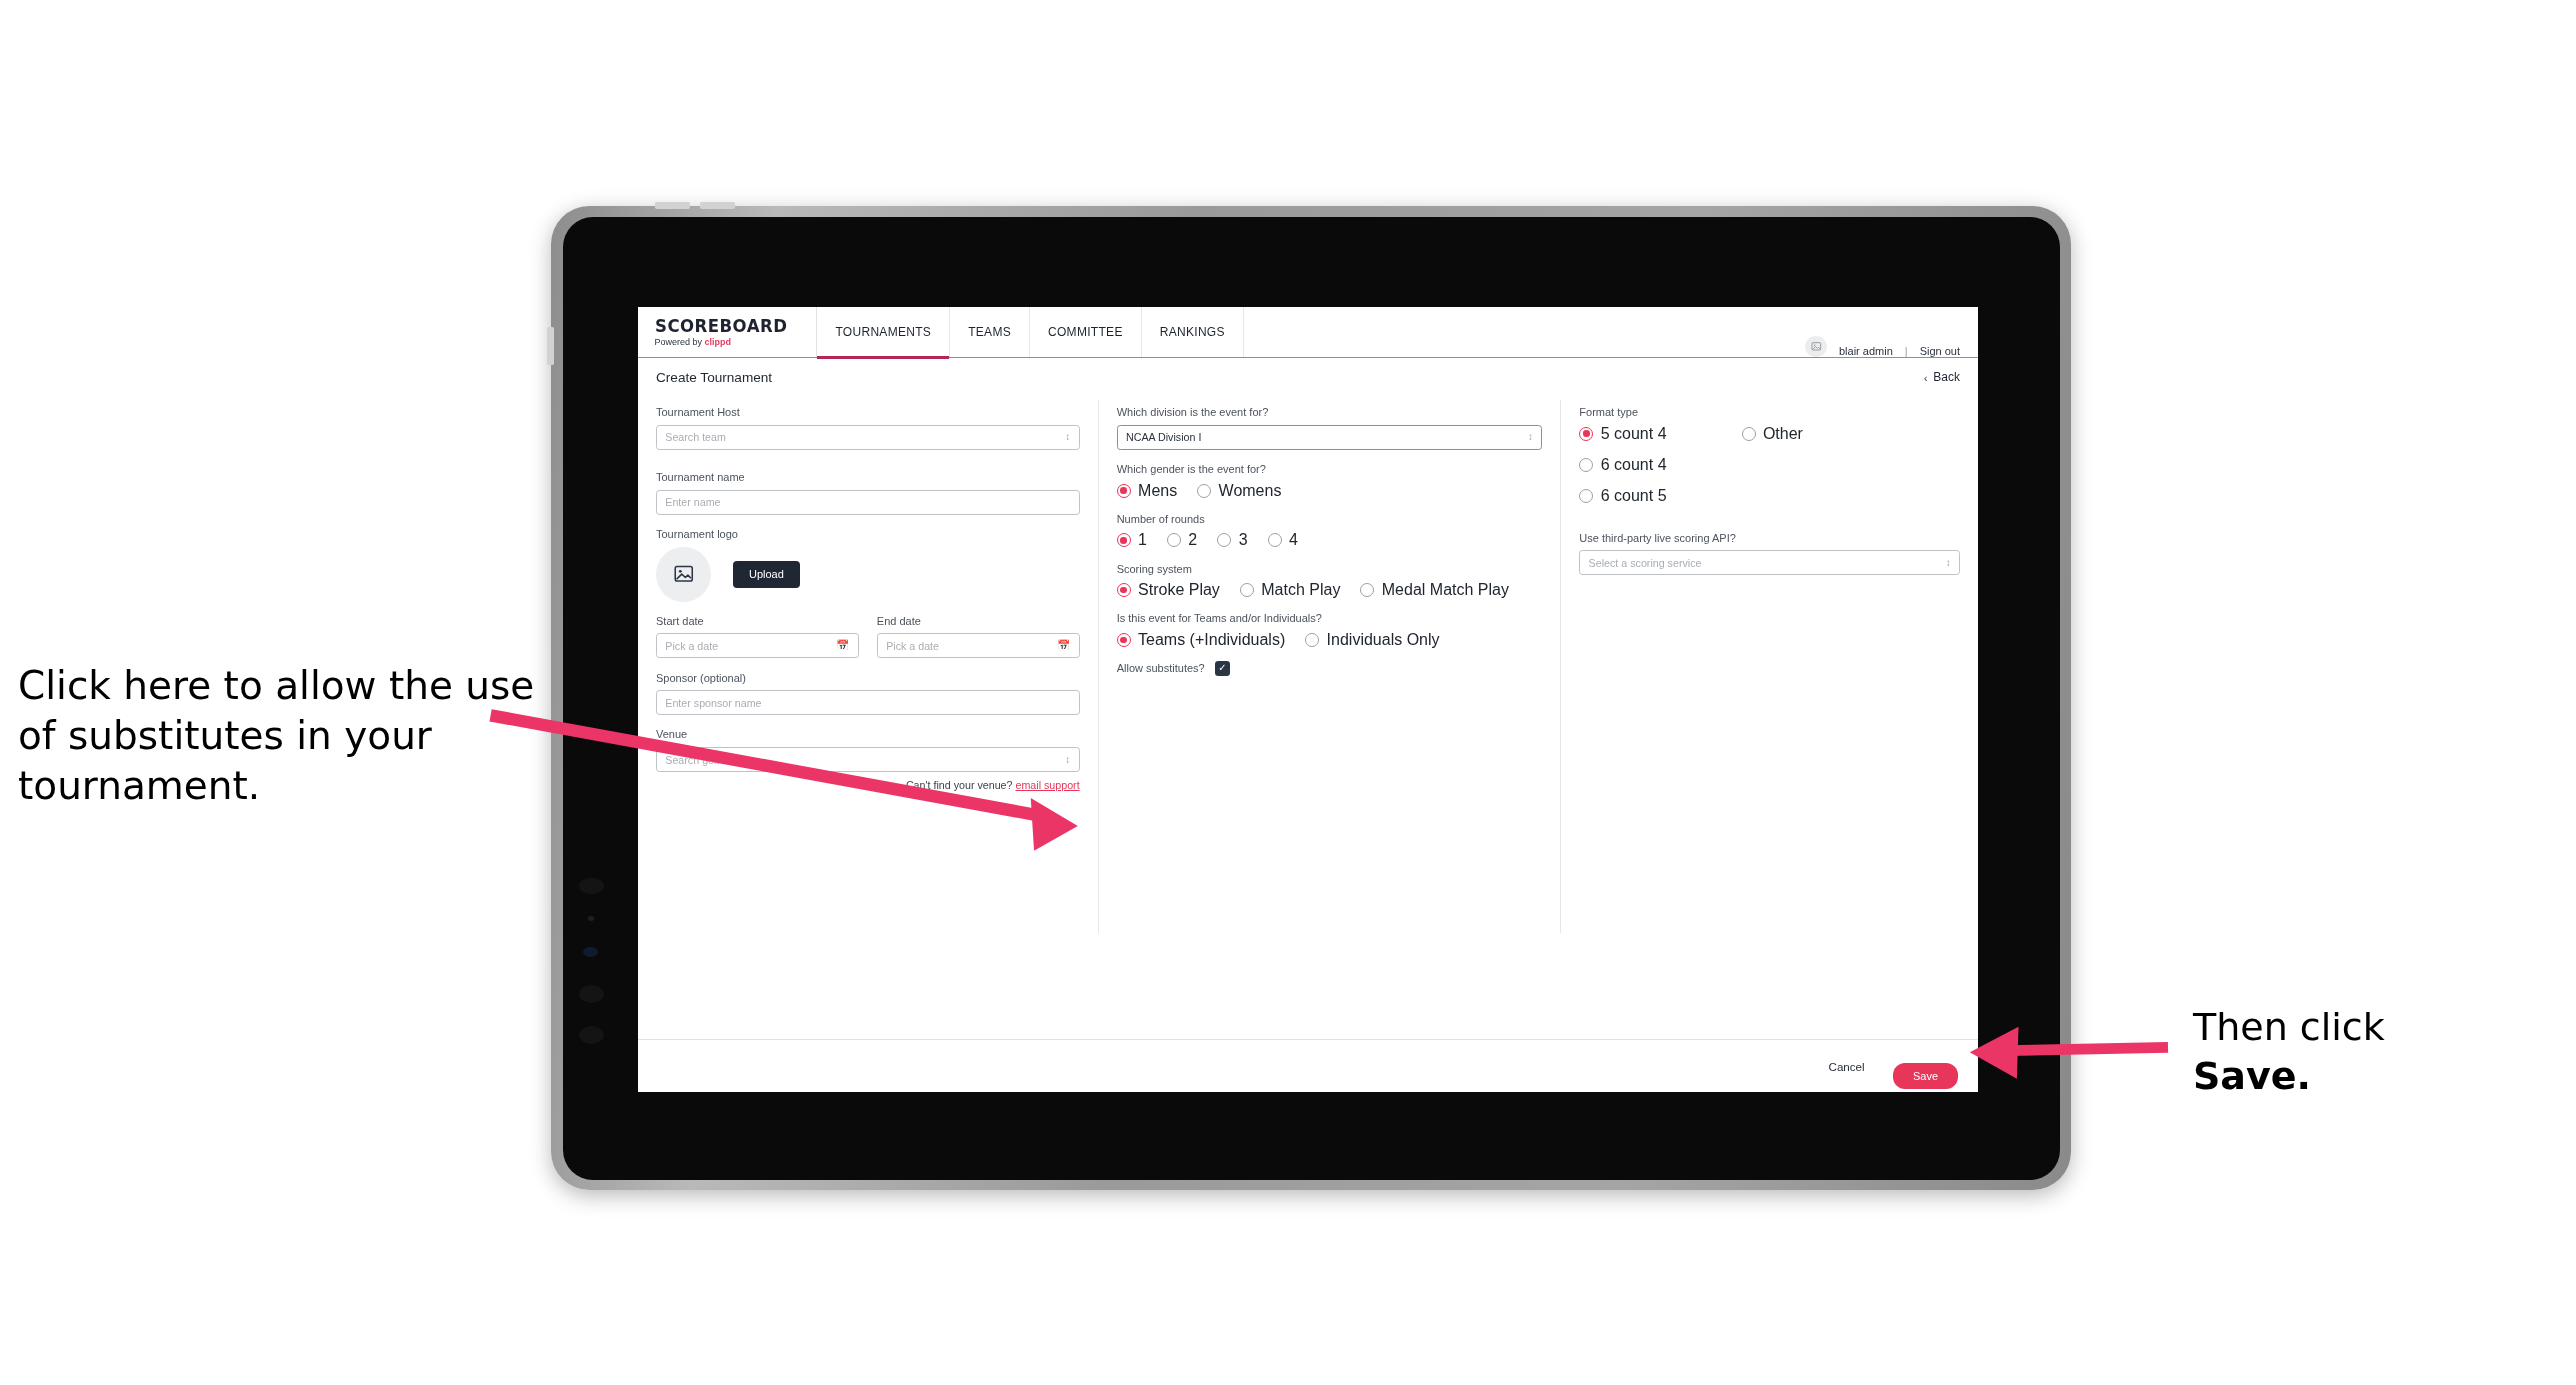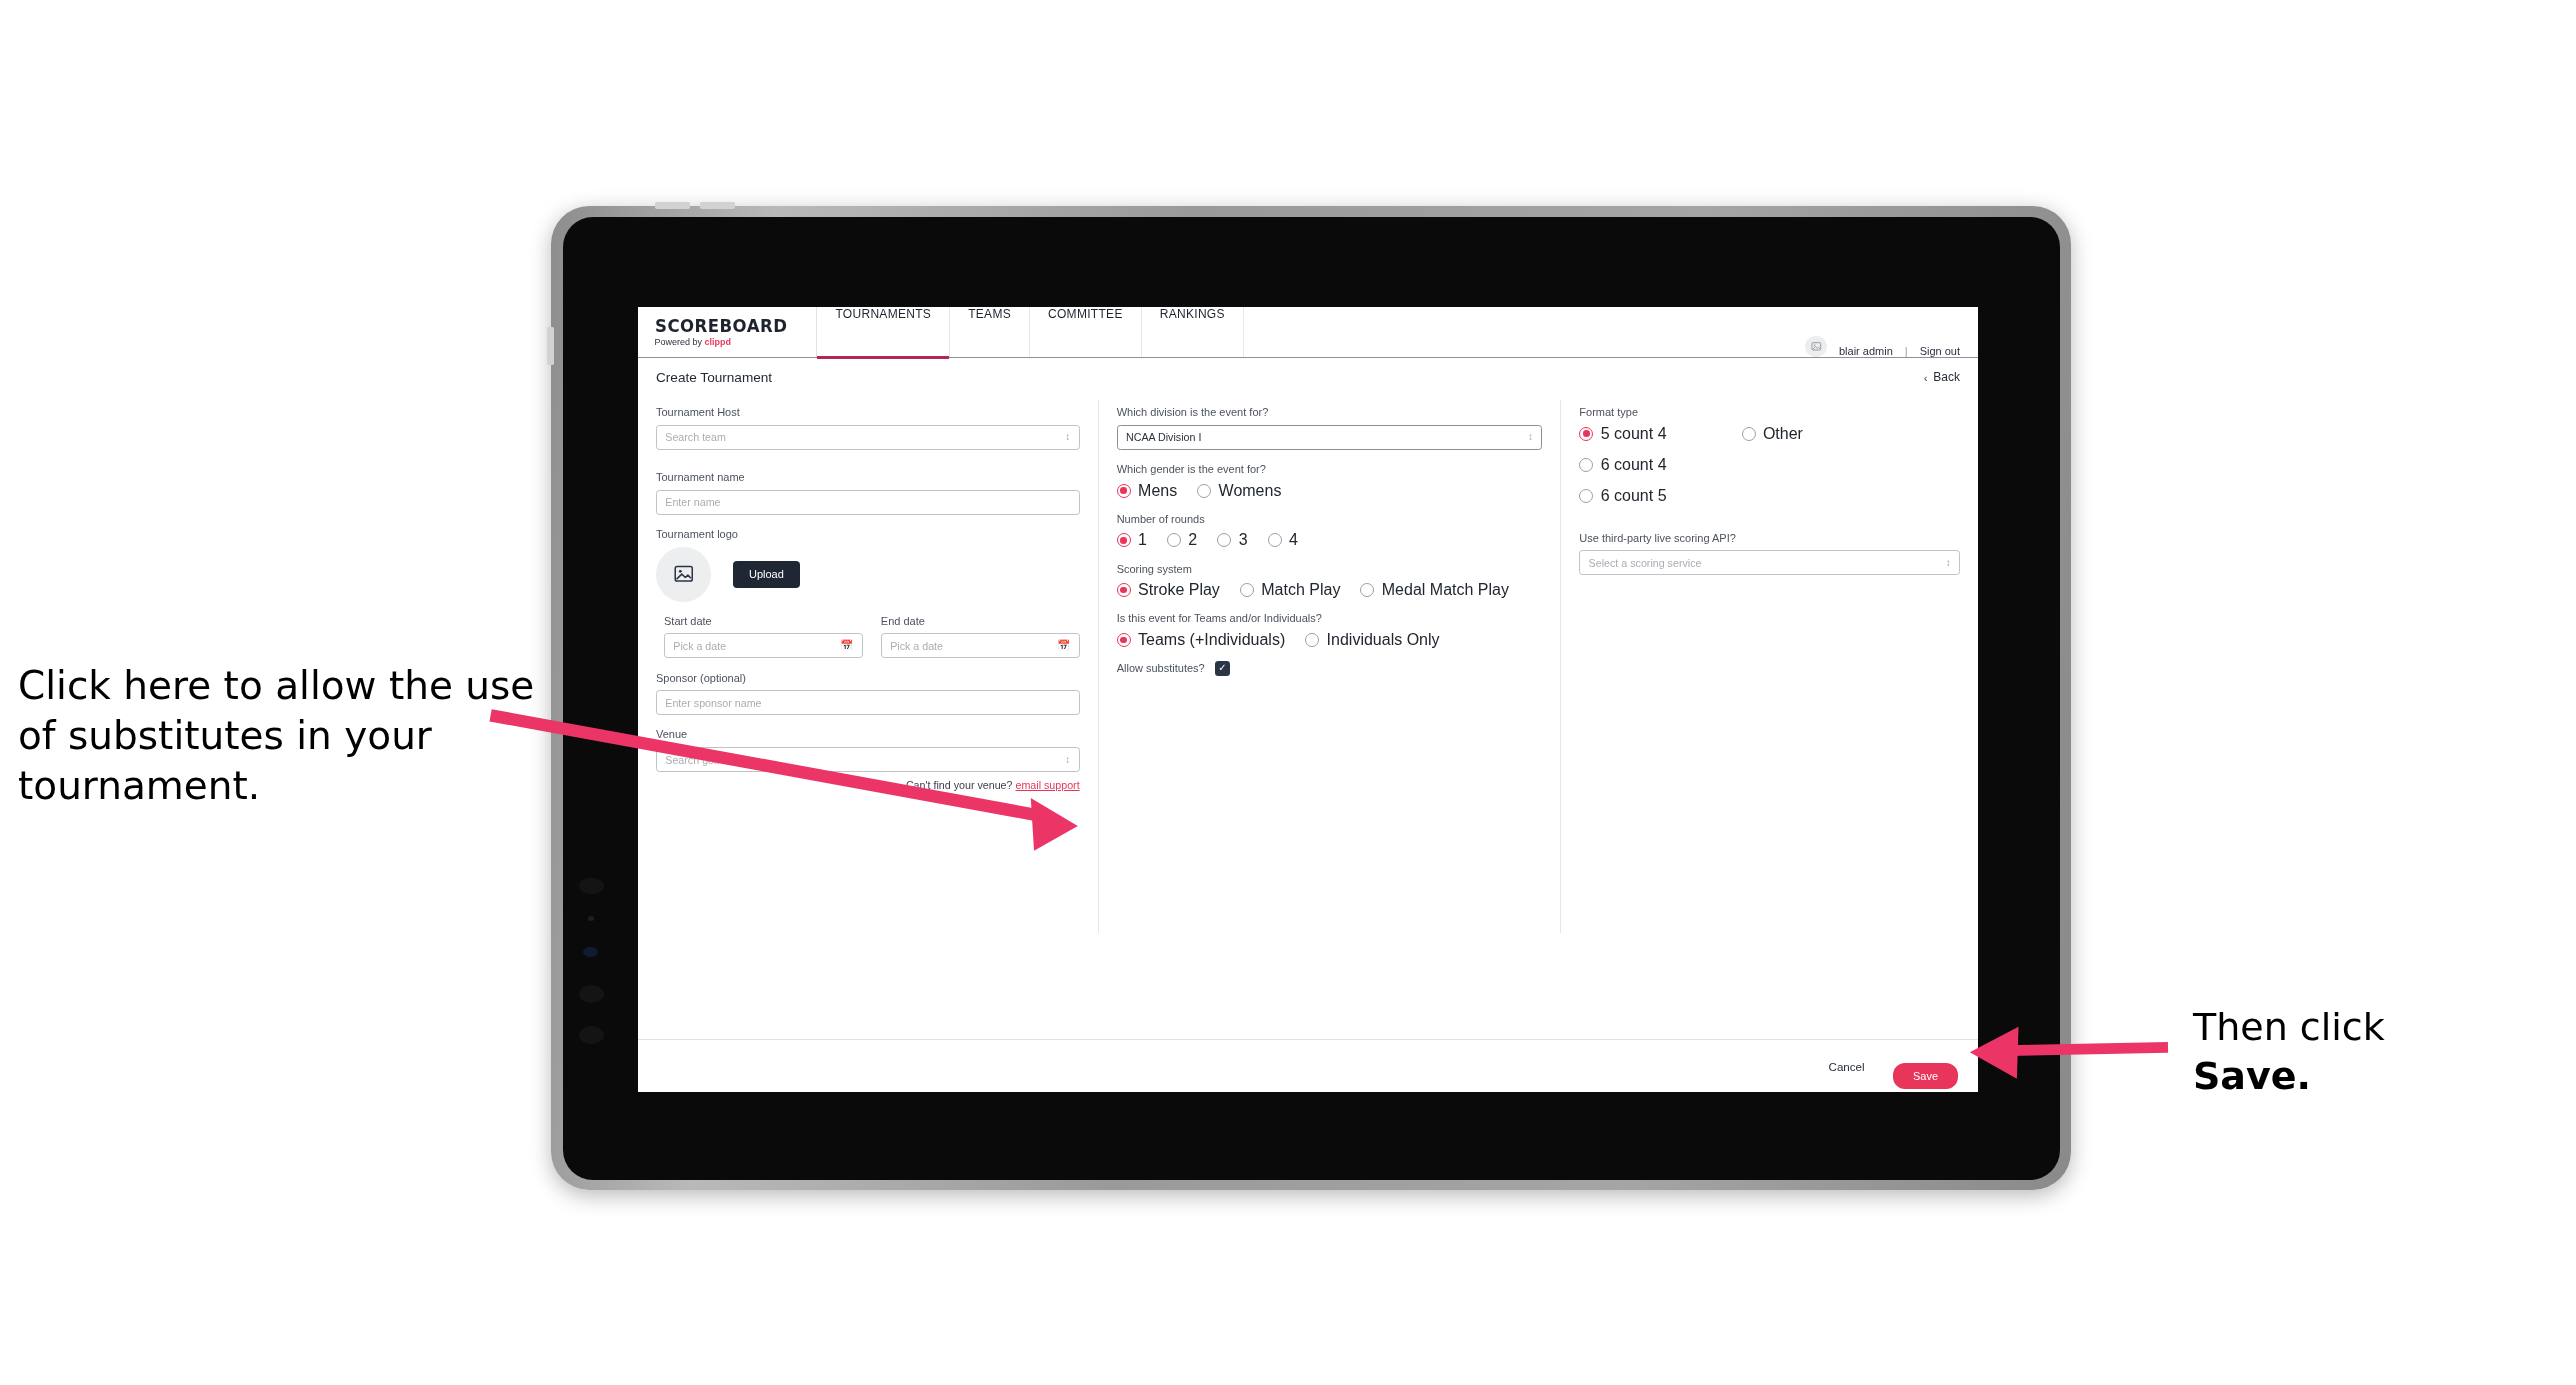--- a/index.html
+++ b/index.html
@@ -67,21 +67,21 @@
     font-weight: 700; font-size: 18px; letter-spacing: 0.5px;
     color: #1d2430; line-height: 1;
     transform: scaleX(.92); transform-origin: left center;
   }
   .brand-sub {
     font-size: 9px; color: #2b3240; margin-top: 3.3px; line-height: 1;
   }
   .brand-sub b { color: #ea3a5f; font-weight: 700; }
   .navtabs { display: flex; align-items: stretch; }
   .navtab {
-    display: flex; align-items: flex-start; padding: 0 18px;
+    display: flex; align-items: center; padding: 0 18px;
     font-size: 12px; letter-spacing: 0.3px; color: #1d2430;
     border-right: 0.8px solid #e7e7eb; cursor: pointer; position: relative;
     background: #fff;
   }
   .navtab.active::after {
     content: ""; position: absolute; left: 0; right: 0; bottom: -1.7px;
     height: 2.5px; background: #b2265a;
   }
   .topnav-right {
     margin-left: auto; display: flex; align-items: flex-end;
@@ -137,21 +137,21 @@
   .logocircle {
     width: 55px; height: 55px; border-radius: 50%; background: #eceef0;
     display: flex; align-items: center; justify-content: center;
   }
   .uploadbtn {
     background: #1f2735; color: #fff; font-size: 11px;
     padding: 7.4px 16.5px; border-radius: 4.1px; cursor: pointer;
   }
 
   
-  .daterow { display: flex; gap: 18px; margin-left: 8px; }
+  .daterow { display: flex; gap: 18px; }
   .datecell { width: 50%; }
 
   .helper {
     text-align: right; font-size: 10.7px; color: #3d434d; margin-top: 7.4px;
   }
   .helper a { color: #e8355a; text-decoration: underline; cursor: pointer; }
 
   
   .radiorow { display: flex; align-items: center; flex-wrap: wrap; gap: 0; }
   .radio-opt {

